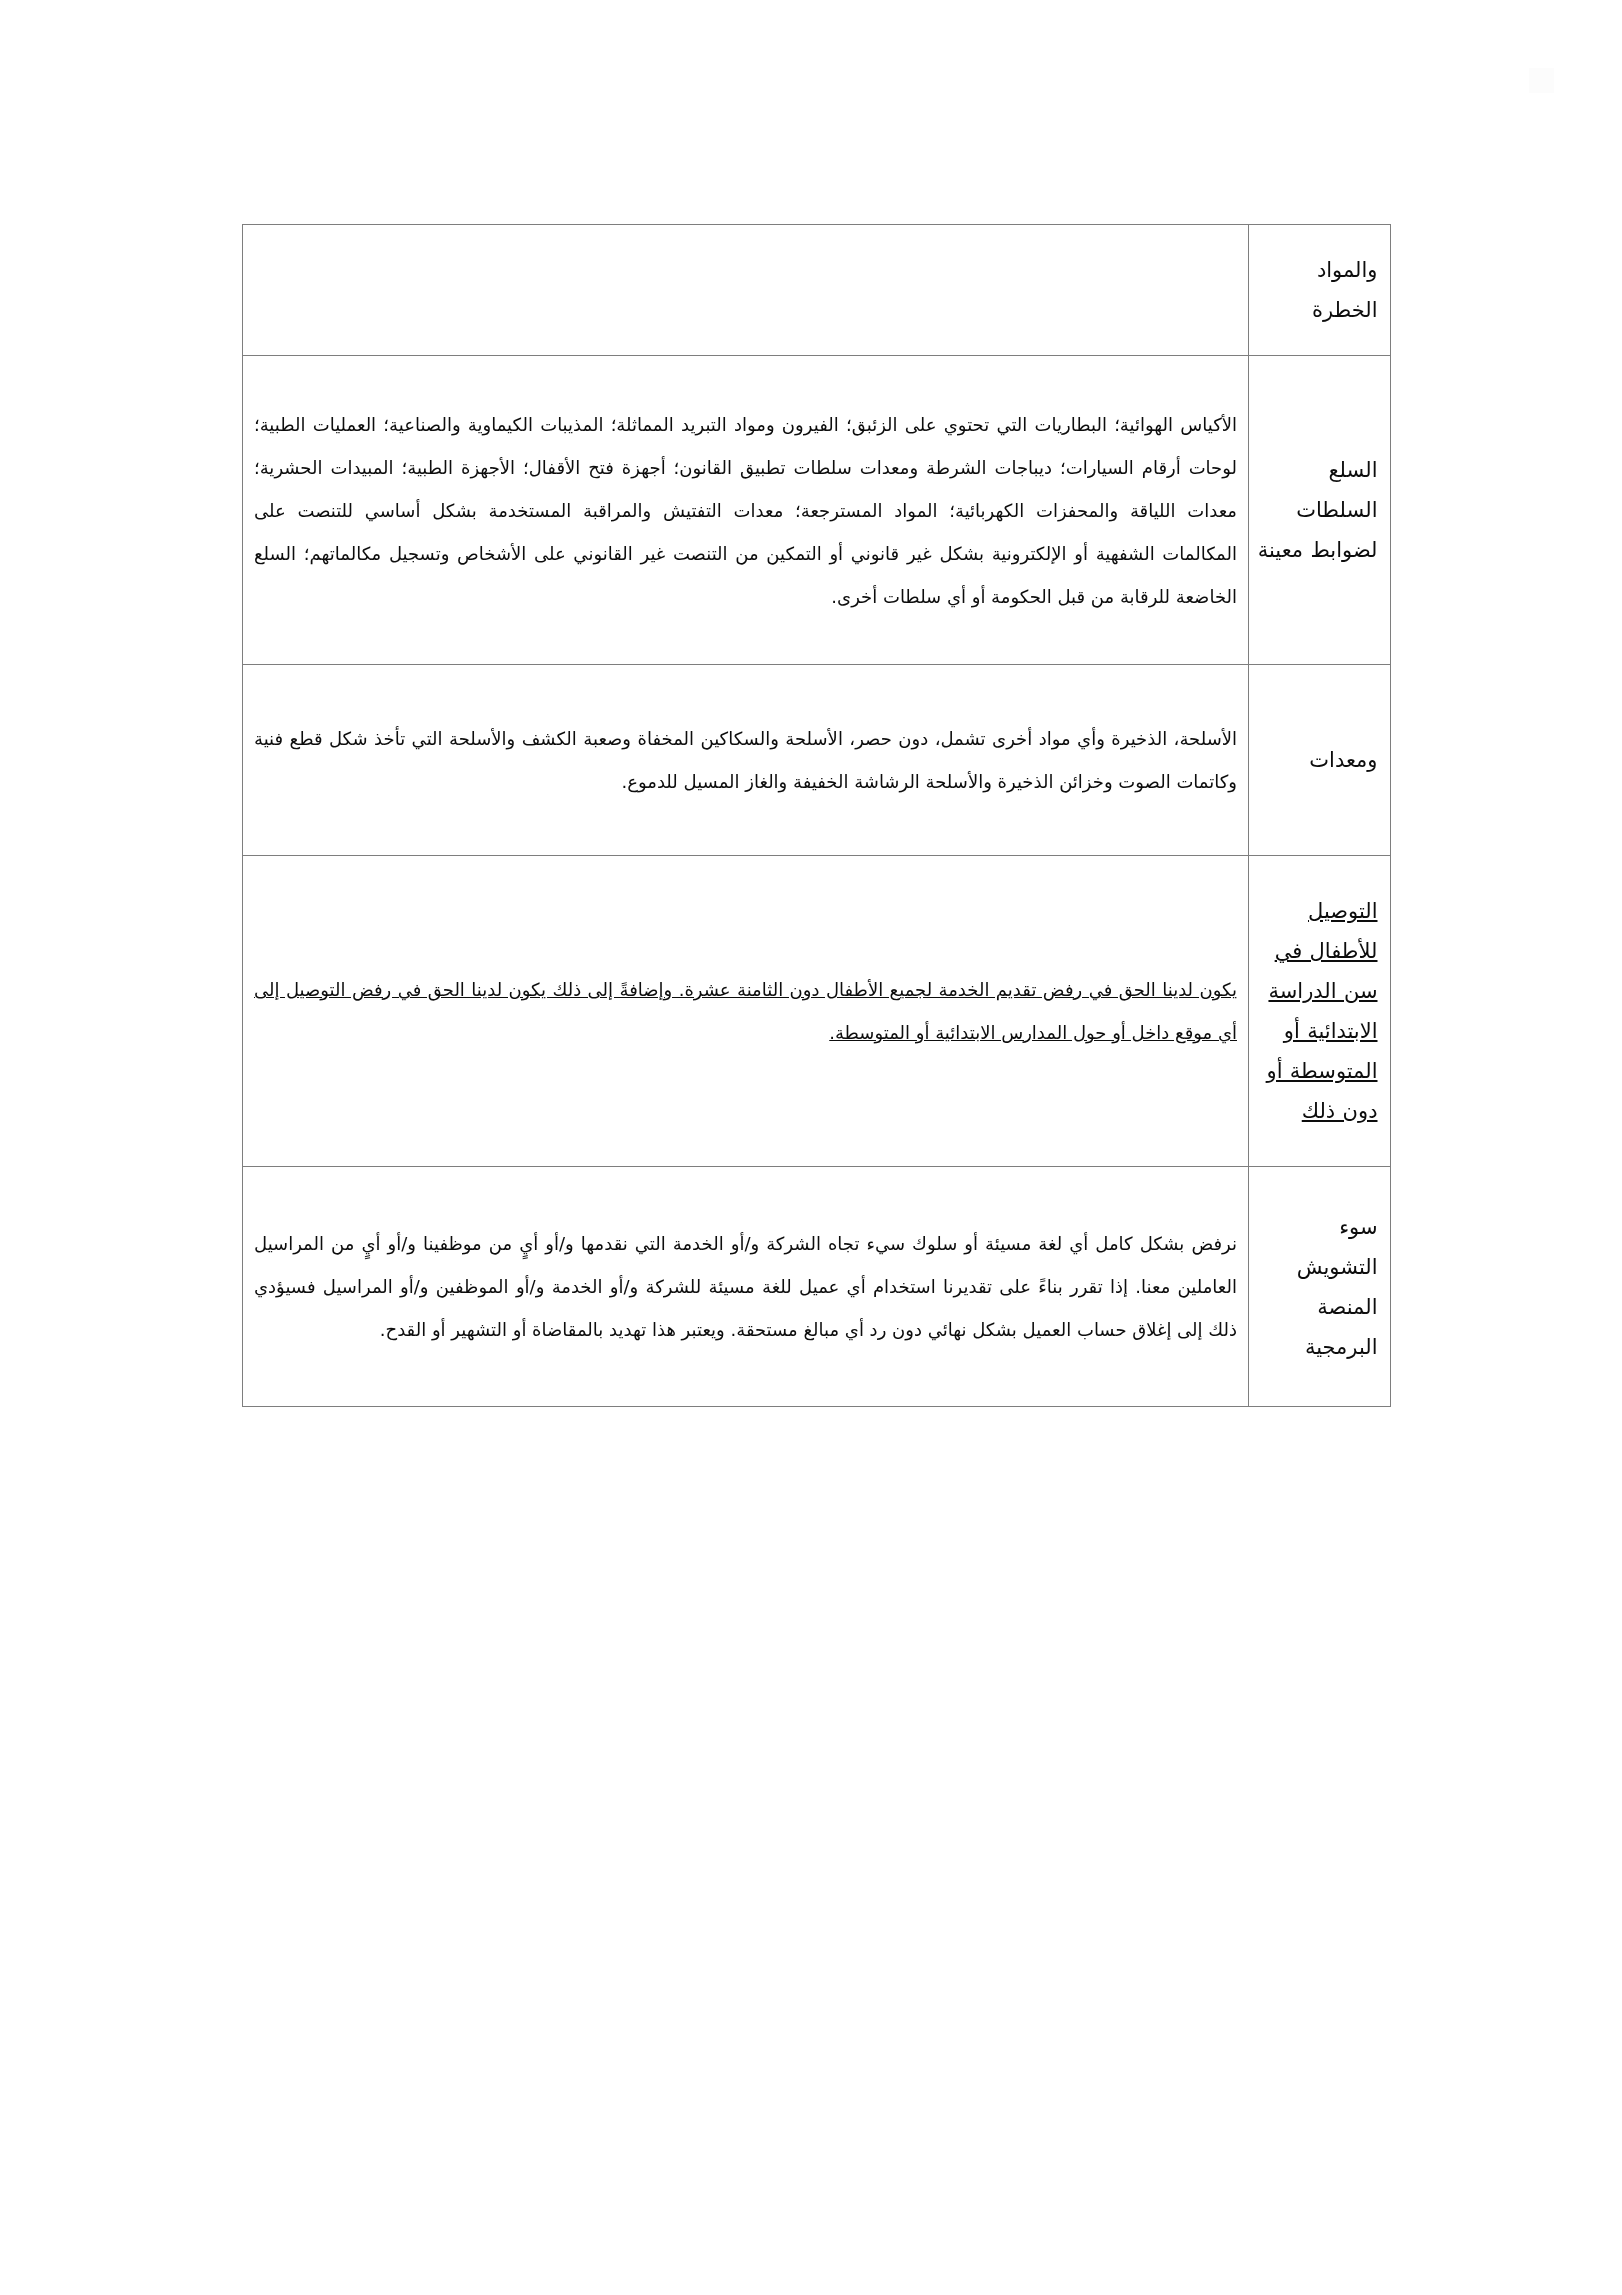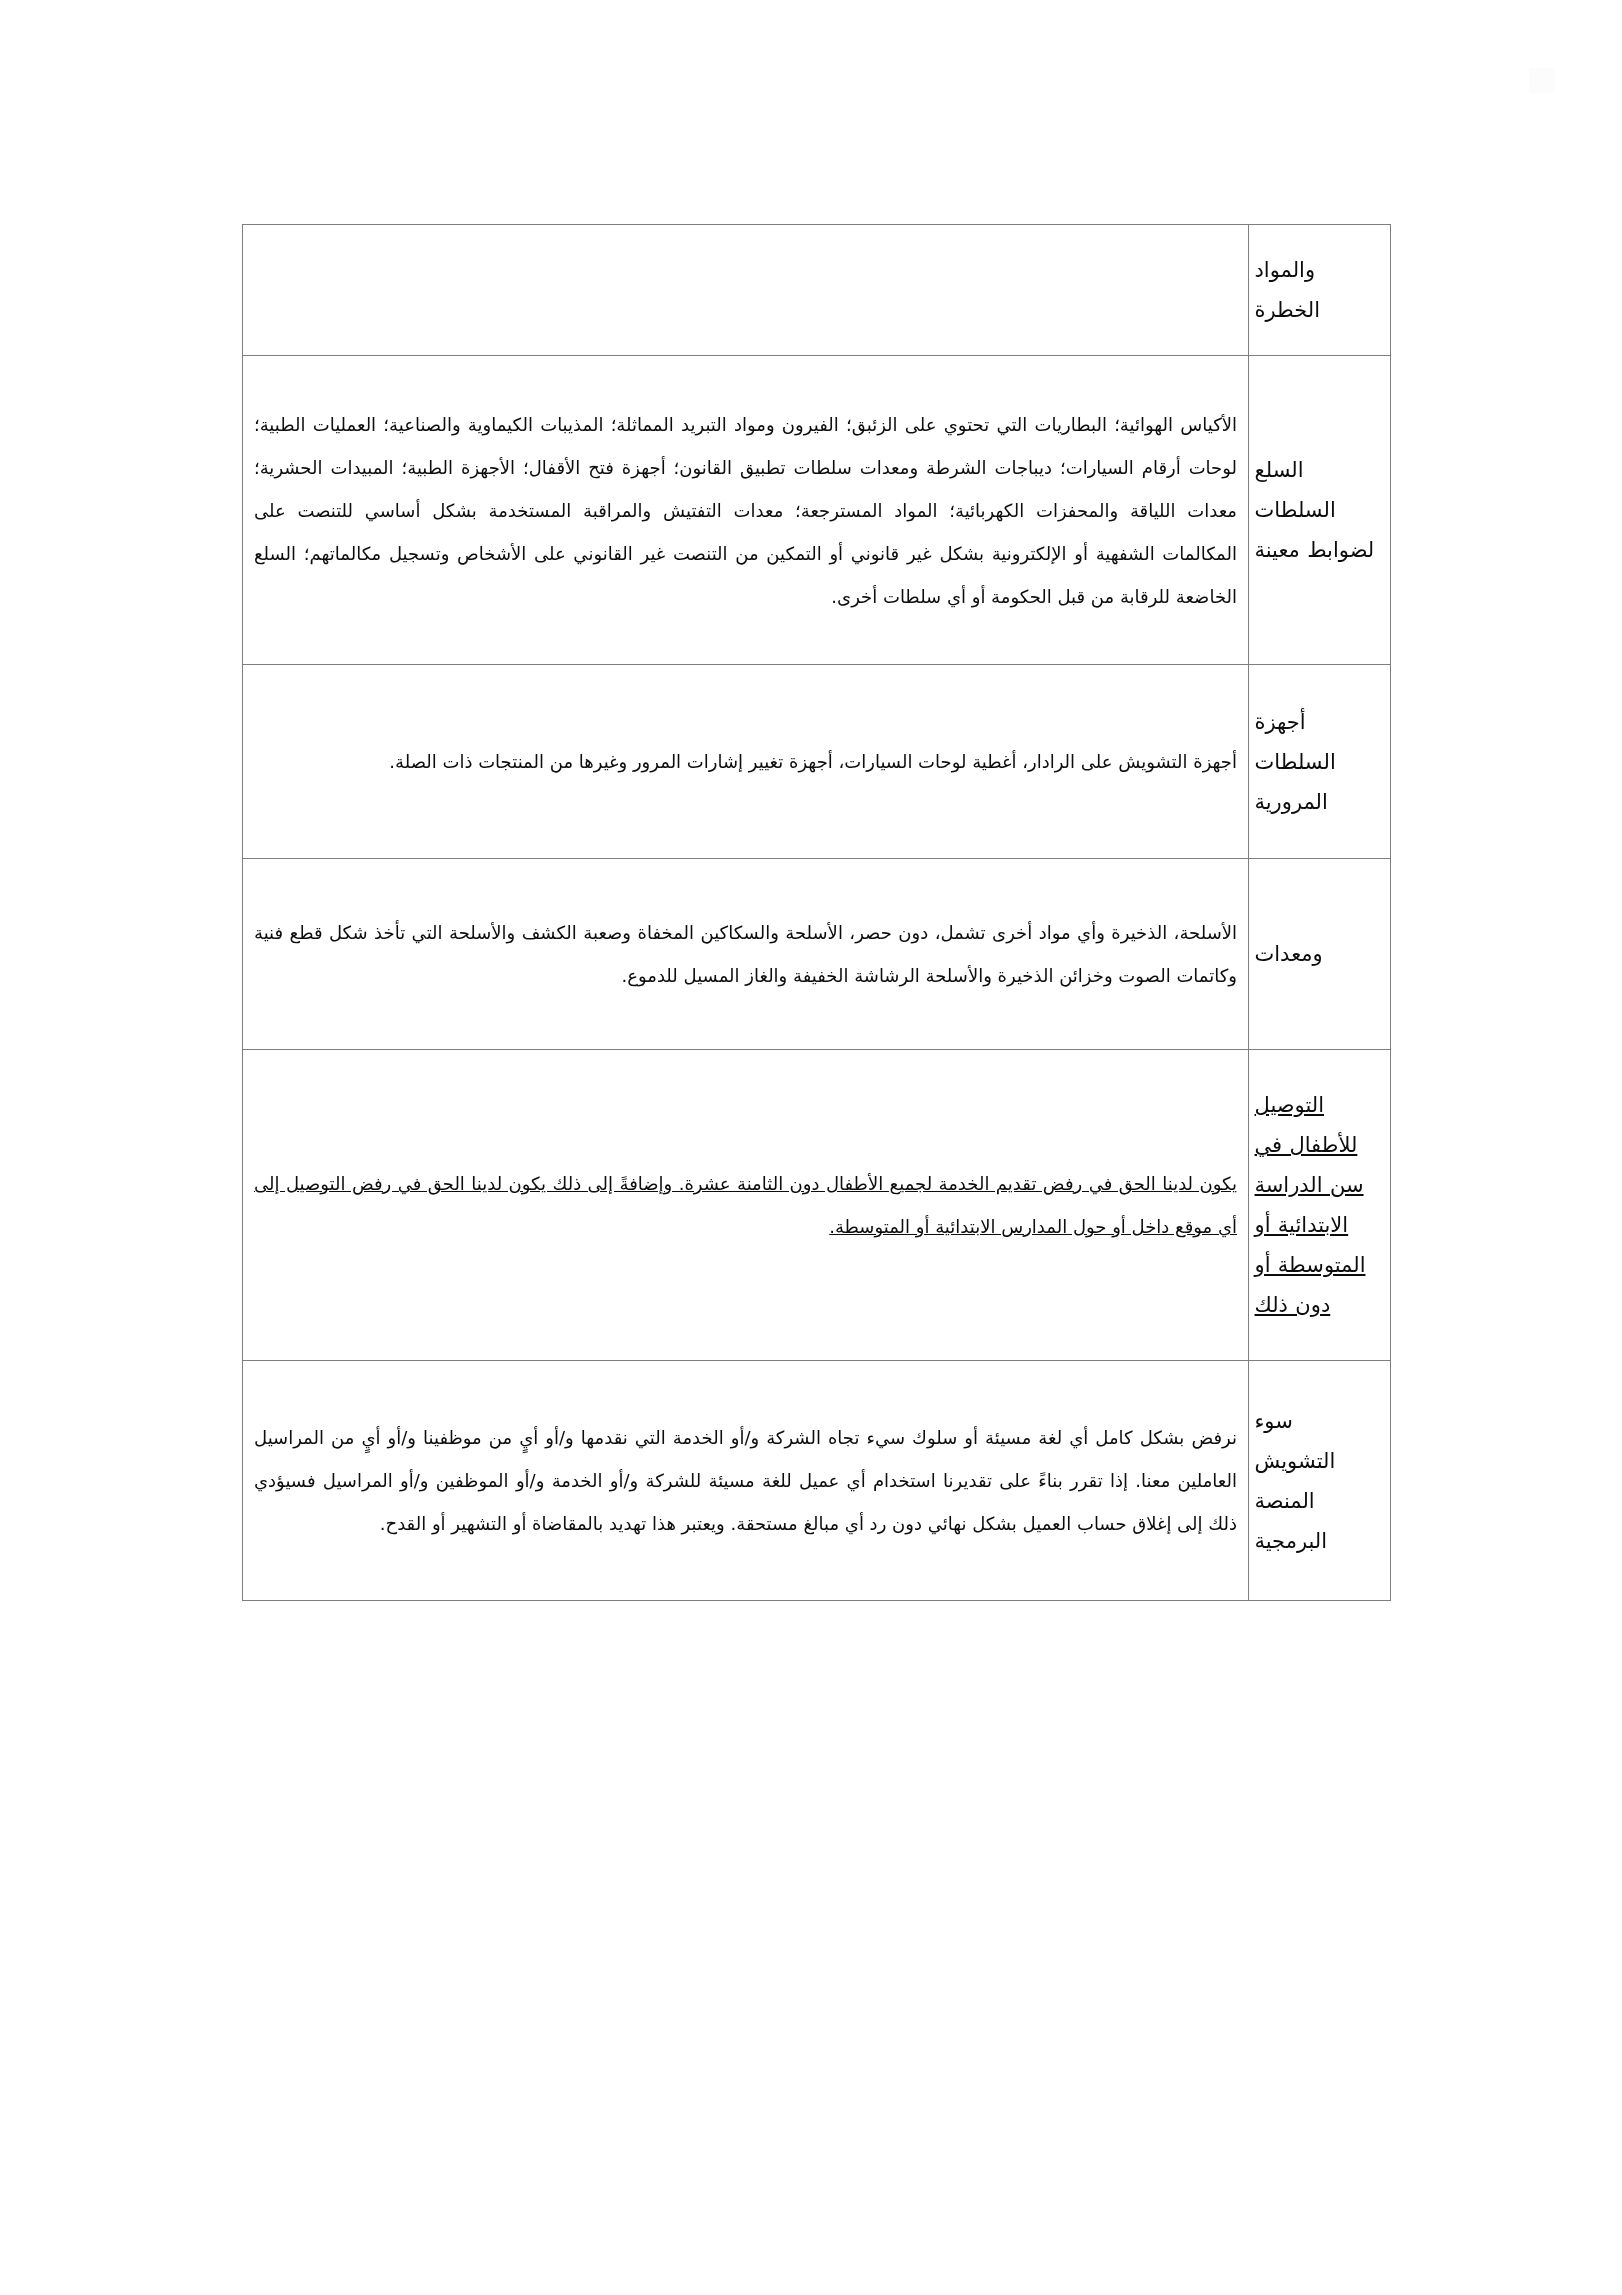--- a/index.html
+++ b/index.html
@@ -38,21 +38,21 @@
   table.doc-table td {
     border: 1.4px solid #7e7e7e;
     vertical-align: middle;
     overflow: hidden;
   }
   td.cat-cell {
     width: 142px;
     padding: 8.3px 12.5px 8.3px 5.5px;
     font-size: 21px;
     line-height: 40px;
-    text-align: left;
+    text-align: right;
     word-spacing: 0.7px;
     margin-top: 36px;
   }
   td.body-cell {
     width: 1006px;
     padding: 9.7px 11px;
     font-size: 18px;
     line-height: 43px;
     text-align: justify;
     text-justify: inter-word;
@@ -79,24 +79,20 @@
     </colgroup>
     <tbody>
       <tr class="row-1">
         <td class="cat-cell">والمواد الخطرة</td>
         <td class="body-cell"></td>
       </tr>
       <tr class="row-2">
         <td class="cat-cell">السلع السلطات لضوابط معينة</td>
         <td class="body-cell">الأكياس الهوائية؛ البطاريات التي تحتوي على الزئبق؛ الفيرون ومواد التبريد المماثلة؛ المذيبات الكيماوية والصناعية؛ العمليات الطبية؛ لوحات أرقام السيارات؛ ديباجات الشرطة ومعدات سلطات تطبيق القانون؛ أجهزة فتح الأقفال؛ الأجهزة الطبية؛ المبيدات الحشرية؛ معدات اللياقة والمحفزات الكهربائية؛ المواد المسترجعة؛ معدات التفتيش والمراقبة المستخدمة بشكل أساسي للتنصت على المكالمات الشفهية أو الإلكترونية بشكل غير قانوني أو التمكين من التنصت غير القانوني على الأشخاص وتسجيل مكالماتهم؛ السلع الخاضعة للرقابة من قبل الحكومة أو أي سلطات أخرى.</td>
       </tr>
-      <tr class="row-3">
-        <td class="cat-cell">أجهزة السلطات المرورية</td>
-        <td class="body-cell">أجهزة التشويش على الرادار، أغطية لوحات السيارات، أجهزة تغيير إشارات المرور وغيرها من المنتجات ذات الصلة.</td>
-      </tr>
       <tr class="row-4">
         <td class="cat-cell">ومعدات</td>
         <td class="body-cell">الأسلحة، الذخيرة وأي مواد أخرى تشمل، دون حصر، الأسلحة والسكاكين المخفاة وصعبة الكشف والأسلحة التي تأخذ شكل قطع فنية وكاتمات الصوت وخزائن الذخيرة والأسلحة الرشاشة الخفيفة والغاز المسيل للدموع.</td>
       </tr>
       <tr class="row-6">
         <td class="cat-cell">التوصيل للأطفال في سن الدراسة الابتدائية أو المتوسطة أو دون ذلك</td>
         <td class="body-cell">يكون لدينا الحق في رفض تقديم الخدمة لجميع الأطفال دون الثامنة عشرة. وإضافةً إلى ذلك يكون لدينا الحق في رفض التوصيل إلى أي موقع داخل أو حول المدارس الابتدائية أو المتوسطة.</td>
       </tr>
       <tr class="row-7">
         <td class="cat-cell">سوء التشويش المنصة البرمجية</td>

